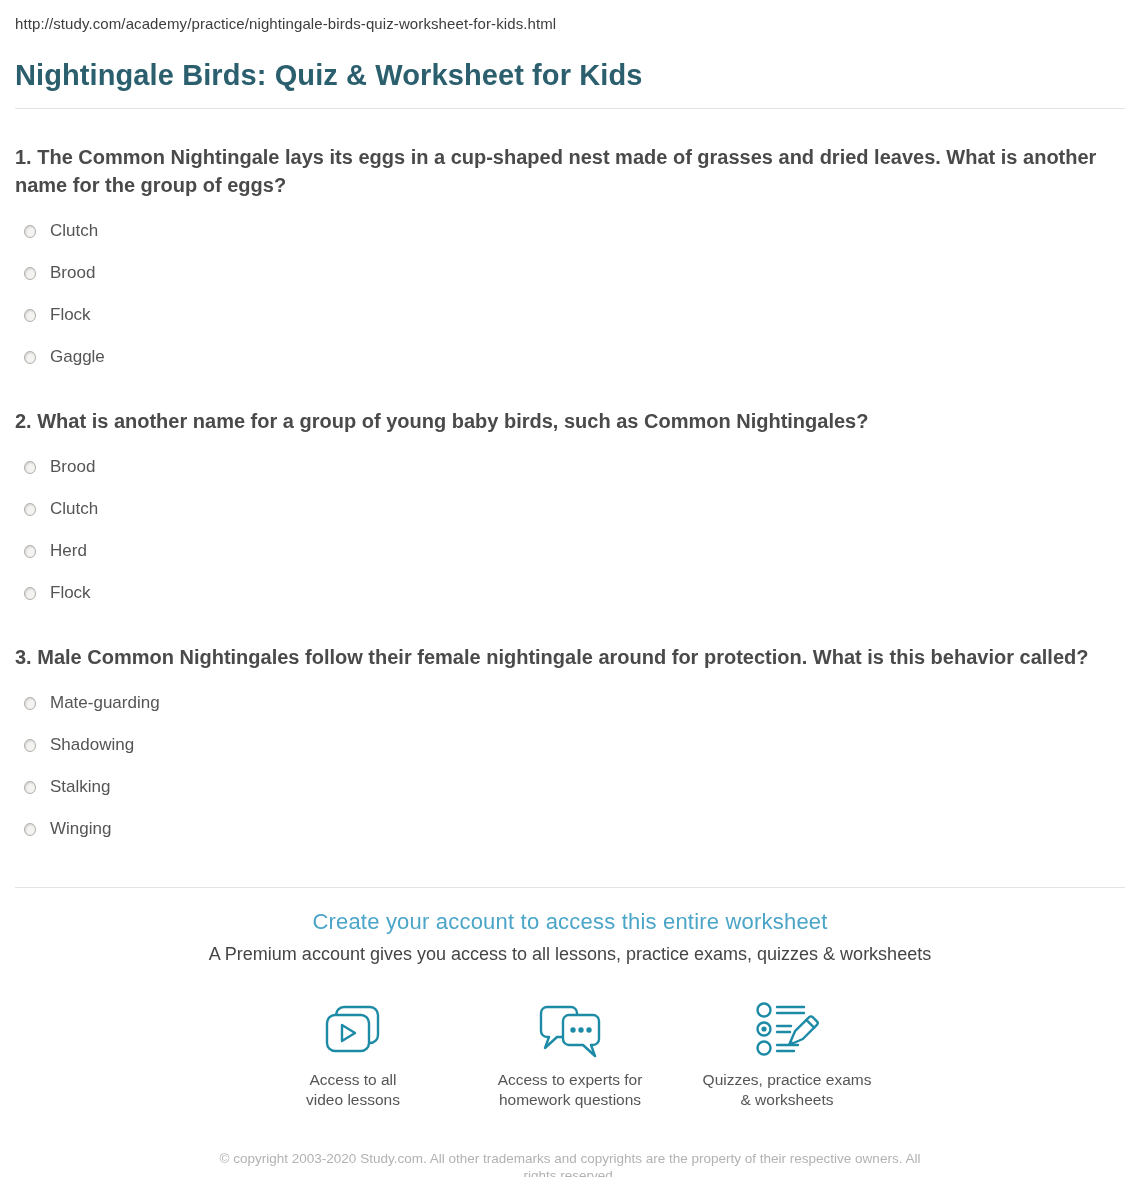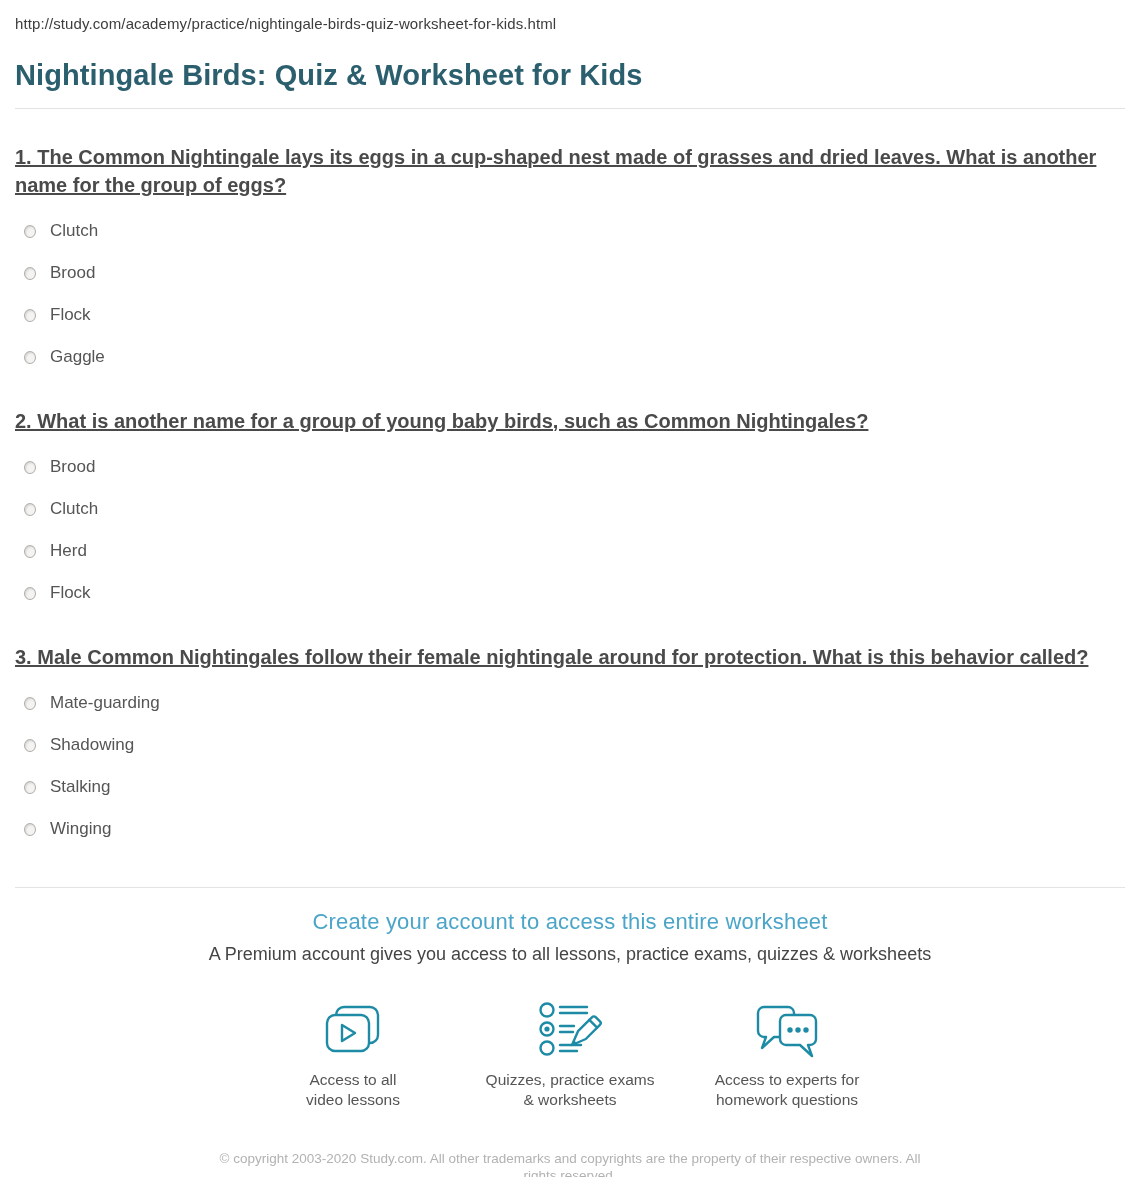--- a/index.html
+++ b/index.html
@@ -18,21 +18,21 @@
   .logo-icon { width:34px; height:34px; display:block; }
   .logo-text { font-size:29px; font-weight:700; color:#36383a; letter-spacing:-0.6px; line-height:34px; }
   .logo-dot { color:#f09b2f; }
 
   
   .page-title { margin:27px 15px 0; font-size:29px; font-weight:700; color:#2b5f6e; letter-spacing:0.1px; }
   .rule { border:none; border-top:1px solid #e3e3e3; margin:16px 15px 0; }
 
   
   .question { margin:34px 15px 0; }
-  .q-text { font-size:20px; font-weight:700; color:#4a4a4a; line-height:28px; max-width:1110px;text-decoration:underline; }
+  .q-text { font-size:20px; font-weight:700; color:#4a4a4a; line-height:28px; max-width:1110px; }
   .options { margin-top:8px; }
   .option { display:flex; align-items:center; margin-top:22px; padding-left:9px; cursor:default; }
   .radio {
     flex:0 0 auto; width:12px; height:13px; border-radius:50%;
     border:1px solid #b0aeaa; background:#f4f3f1;
     box-shadow:inset 1px 1px 2px rgba(0,0,0,0.13);
     margin-right:14px;
   }
   .option-label { font-size:17px; color:#555; }
 
@@ -141,20 +141,36 @@
         <div class="feature-icon">
           <svg width="64" height="56" viewBox="0 0 64 56" fill="none" stroke="#1e8ba6" stroke-width="2.4" stroke-linejoin="round">
             <rect x="15" y="4" width="42" height="36" rx="8"></rect>
             <rect x="6" y="12" width="42" height="36" rx="8" fill="#fff"></rect>
             <path d="M 21,22 L 34,30 L 21,38 Z"></path>
           </svg>
         </div>
         <div class="feature-label">
           <div>Access to all</div>
           <div>video lessons</div>
+        </div>
+      </div>
+
+      <div class="feature">
+        <div class="feature-icon">
+          <svg width="66" height="58" viewBox="0 0 66 58" fill="none" stroke="#1e8ba6" stroke-width="2.4" stroke-linejoin="round">
+            <path d="M 10,6 H 34 A 6,6 0 0 1 40,12 V 30 A 6,6 0 0 1 34,36 H 20 L 8,47 L 12,36 H 10 A 6,6 0 0 1 4,30 V 12 A 6,6 0 0 1 10,6 Z"></path>
+            <path d="M 32,14 H 56 A 6,6 0 0 1 62,20 V 38 A 6,6 0 0 1 56,44 H 54 L 58,55 L 46,44 H 32 A 6,6 0 0 1 26,38 V 20 A 6,6 0 0 1 32,14 Z" fill="#fff"></path>
+            <circle cx="36" cy="29" r="2.7" fill="#1e8ba6" stroke="none"></circle>
+            <circle cx="44" cy="29" r="2.7" fill="#1e8ba6" stroke="none"></circle>
+            <circle cx="52" cy="29" r="2.7" fill="#1e8ba6" stroke="none"></circle>
+          </svg>
+        </div>
+        <div class="feature-label">
+          <div>Access to experts for</div>
+          <div>homework questions</div>
         </div>
       </div>
 
       <div class="feature">
         <div class="feature-icon">
           <svg width="66" height="58" viewBox="0 0 66 58" fill="none" stroke="#1e8ba6" stroke-width="2.4" stroke-linecap="round" stroke-linejoin="round">
             <circle cx="10" cy="9" r="6.5"></circle>
             <circle cx="10" cy="28" r="6.5"></circle>
             <circle cx="10" cy="47" r="6.5"></circle>
             <circle cx="10" cy="28" r="2.6" fill="#1e8ba6" stroke="none"></circle>
@@ -170,34 +186,18 @@
               <path d="M -1.9,-4.8 L 0,0 L 1.9,-4.8 Z" fill="#1e8ba6" stroke="none"></path>
             </g>
           </svg>
         </div>
         <div class="feature-label">
           <div>Quizzes, practice exams</div>
           <div>&amp; worksheets</div>
         </div>
       </div>
 
-      <div class="feature">
-        <div class="feature-icon">
-          <svg width="66" height="58" viewBox="0 0 66 58" fill="none" stroke="#1e8ba6" stroke-width="2.4" stroke-linejoin="round">
-            <path d="M 10,6 H 34 A 6,6 0 0 1 40,12 V 30 A 6,6 0 0 1 34,36 H 20 L 8,47 L 12,36 H 10 A 6,6 0 0 1 4,30 V 12 A 6,6 0 0 1 10,6 Z"></path>
-            <path d="M 32,14 H 56 A 6,6 0 0 1 62,20 V 38 A 6,6 0 0 1 56,44 H 54 L 58,55 L 46,44 H 32 A 6,6 0 0 1 26,38 V 20 A 6,6 0 0 1 32,14 Z" fill="#fff"></path>
-            <circle cx="36" cy="29" r="2.7" fill="#1e8ba6" stroke="none"></circle>
-            <circle cx="44" cy="29" r="2.7" fill="#1e8ba6" stroke="none"></circle>
-            <circle cx="52" cy="29" r="2.7" fill="#1e8ba6" stroke="none"></circle>
-          </svg>
-        </div>
-        <div class="feature-label">
-          <div>Access to experts for</div>
-          <div>homework questions</div>
-        </div>
-      </div>
-
     </div>
   </div>
 
   <div class="copyright">© copyright 2003-2020 Study.com. All other trademarks and copyrights are the property of their respective owners. All rights reserved.</div>
 
 </div>
 
 </body></html>

